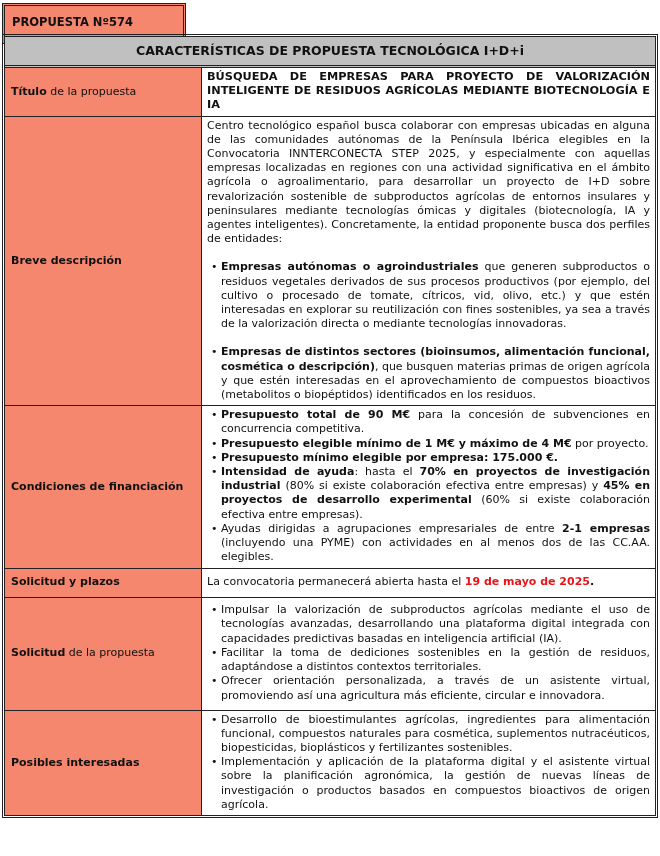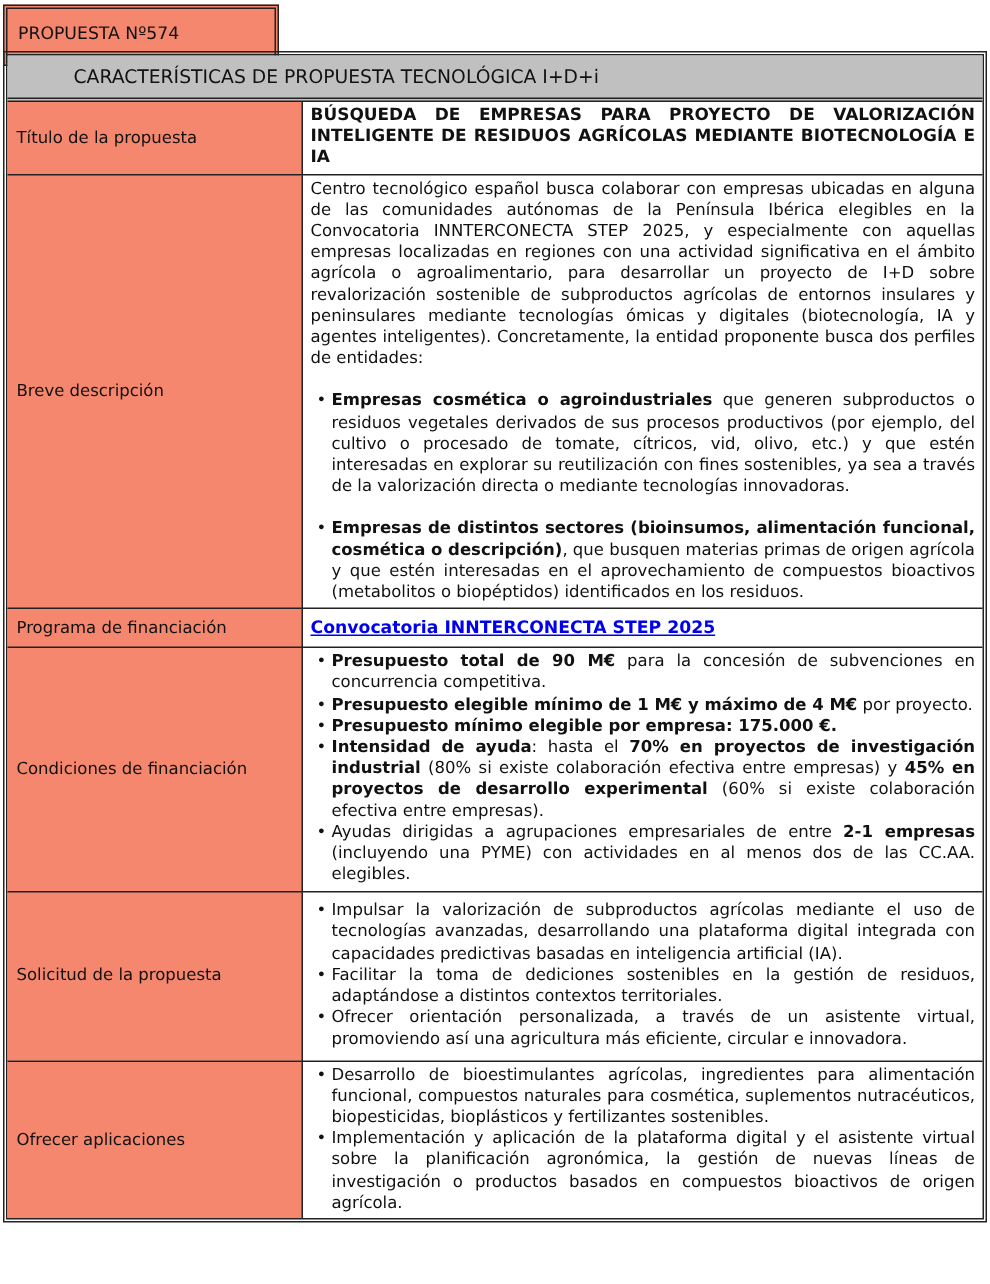--- a/index.html
+++ b/index.html
@@ -2,38 +2,38 @@
 <html><head>
 <meta charset="utf-8">
 <style>
   html, body { margin:0; padding:0; background:#ffffff; }
   body { width:660px; height:856px; overflow:hidden; font-family:"DejaVu Sans", sans-serif; color:#111; }
   .page { position:relative; width:660px; }
   
   .prop-box {
     position:absolute; left:2px; top:3px; width:184px; height:41px;
     border:3px double #222; background:#F4876E; box-sizing:border-box;
-    font-weight:normal; font-size:11.5px; padding:9px 0 0 7px;
+    font-weight:bold; font-size:11.5px; padding:9px 0 0 7px;
   }
   
   .main {
     position:absolute; left:2px; top:34px; width:656px;
     border:3px double #222; box-sizing:border-box;
   }
   .hdr {
-    background:#C0C0C0; text-align:left; font-weight:normal; font-size:12.5px;
-    height:28px; line-height:28px; border-bottom:3px double #222;padding-left:44px;
+    background:#C0C0C0; text-align:center; font-weight:bold; font-size:12.5px;
+    height:28px; line-height:28px; border-bottom:3px double #222;
   }
   table { border-collapse:collapse; width:100%; table-layout:fixed; }
   td { border:1px solid #222; vertical-align:middle; font-size:11px; line-height:14.2px; }
   tr:first-child td { border-top:none; }
   tr:last-child td { border-bottom:none; }
   td.lab { width:184px; background:#F4876E; padding:0 6px; border-left:none; }
   td.val { padding:2px 5px 3px 5px; text-align:justify; border-right:none; }
-  td.lab b { font-weight:normal; }
+  td.lab b { font-weight:bold; }
   .title-val { font-weight:bold; font-size:11.3px; text-align:right; }
   ul { margin:0; padding-left:14px; list-style:none; }
   ul li { position:relative; }
   ul li::before { content:"•"; position:absolute; left:-10px; top:0; }
   .gap { height:14px; }
   .link { color:#0000EE; text-decoration:underline; font-weight:bold; font-size:11.5px; }
   .red { color:#E8141A; font-weight:bold; }
 </style>
 </head>
 <body>
@@ -48,56 +48,56 @@
           <tr style="height:38px">
         <td class="lab"><b>Título</b><span> de la propuesta</span></td>
         <td class="val title-val">BÚSQUEDA DE EMPRESAS PARA PROYECTO DE VALORIZACIÓN INTELIGENTE DE RESIDUOS AGRÍCOLAS MEDIANTE BIOTECNOLOGÍA E IA</td>
       </tr>
       <tr>
         <td class="lab"><b>Breve descripción</b></td>
         <td class="val">
           <div>Centro tecnológico español busca colaborar con empresas ubicadas en alguna de las comunidades autónomas de la Península Ibérica elegibles en la Convocatoria INNTERCONECTA STEP 2025, y especialmente con aquellas empresas localizadas en regiones con una actividad significativa en el ámbito agrícola o agroalimentario, para desarrollar un proyecto de I+D sobre revalorización sostenible de subproductos agrícolas de entornos insulares y peninsulares mediante tecnologías ómicas y digitales (biotecnología, IA y agentes inteligentes). Concretamente, la entidad proponente busca dos perfiles de entidades:</div>
           <div class="gap"></div>
           <ul>
-            <li><b>Empresas cosmética o agroindustriales</b><span> que generen subproductos o residuos vegetales derivados de sus procesos productivos (por ejemplo, del cultivo o procesado de tomate, cítricos, vid, olivo, etc.) y que estén interesadas en explorar su reutilización con fines sostenibles, ya sea a través de la valorización directa o mediante tecnologías innovadoras.</span></li>
+            <li><b>Empresas autónomas o agroindustriales</b><span> que generen subproductos o residuos vegetales derivados de sus procesos productivos (por ejemplo, del cultivo o procesado de tomate, cítricos, vid, olivo, etc.) y que estén interesadas en explorar su reutilización con fines sostenibles, ya sea a través de la valorización directa o mediante tecnologías innovadoras.</span></li>
           </ul>
           <div class="gap"></div>
           <ul>
             <li><b>Empresas de distintos sectores (bioinsumos, alimentación funcional, cosmética o descripción)</b><span>, que busquen materias primas de origen agrícola y que estén interesadas en el aprovechamiento de compuestos bioactivos (metabolitos o biopéptidos) identificados en los residuos.</span></li>
           </ul>
         </td>
-      </tr>
-      <tr style="height:26px">
-        <td class="lab"><b>Programa de financiación</b></td>
-        <td class="val"><a class="link">Convocatoria INNTERCONECTA STEP 2025</a></td>
       </tr>
       <tr>
         <td class="lab"><b>Condiciones de financiación</b></td>
         <td class="val">
           <ul>
             <li><b>Presupuesto total de 90 M€</b><span> para la concesión de subvenciones en concurrencia competitiva.</span></li>
             <li><b>Presupuesto elegible mínimo de 1 M€ y máximo de 4 M€</b><span> por proyecto.</span></li>
             <li><b>Presupuesto mínimo elegible por empresa: 175.000 €.</b></li>
             <li><b>Intensidad de ayuda</b><span>: hasta el </span><b>70% en proyectos de investigación industrial</b><span> (80% si existe colaboración efectiva entre empresas) y </span><b>45% en proyectos de desarrollo experimental</b><span> (60% si existe colaboración efectiva entre empresas).</span></li>
             <li><span>Ayudas dirigidas a agrupaciones empresariales de entre </span><b>2-1 empresas</b><span> (incluyendo una PYME) con actividades en al menos dos de las CC.AA. elegibles.</span></li>
           </ul>
         </td>
       </tr>
+      <tr style="height:29px">
+        <td class="lab"><b>Solicitud y plazos</b></td>
+        <td class="val"><span>La convocatoria permanecerá abierta hasta el </span><span class="red">19 de mayo de 2025</span><b>.</b></td>
+      </tr>
       <tr style="height:113px">
         <td class="lab"><b>Solicitud</b><span> de la propuesta</span></td>
         <td class="val">
           <ul>
             <li>Impulsar la valorización de subproductos agrícolas mediante el uso de tecnologías avanzadas, desarrollando una plataforma digital integrada con capacidades predictivas basadas en inteligencia artificial (IA).</li>
             <li>Facilitar la toma de dediciones sostenibles en la gestión de residuos, adaptándose a distintos contextos territoriales.</li>
             <li>Ofrecer orientación personalizada, a través de un asistente virtual, promoviendo así una agricultura más eficiente, circular e innovadora.</li>
           </ul>
         </td>
       </tr>
       <tr>
-        <td class="lab"><b>Ofrecer aplicaciones</b></td>
+        <td class="lab"><b>Posibles interesadas</b></td>
         <td class="val">
           <ul>
             <li>Desarrollo de bioestimulantes agrícolas, ingredientes para alimentación funcional, compuestos naturales para cosmética, suplementos nutracéuticos, biopesticidas, bioplásticos y fertilizantes sostenibles.</li>
             <li>Implementación y aplicación de la plataforma digital y el asistente virtual sobre la planificación agronómica, la gestión de nuevas líneas de investigación o productos basados en compuestos bioactivos de origen agrícola.</li>
           </ul>
         </td>
       </tr>
 
     </tbody>
       </table>

